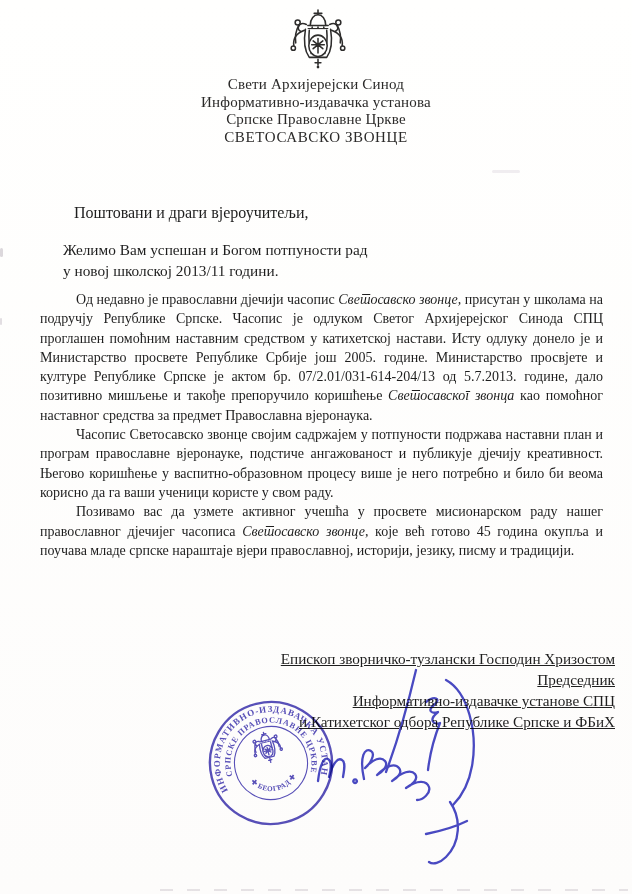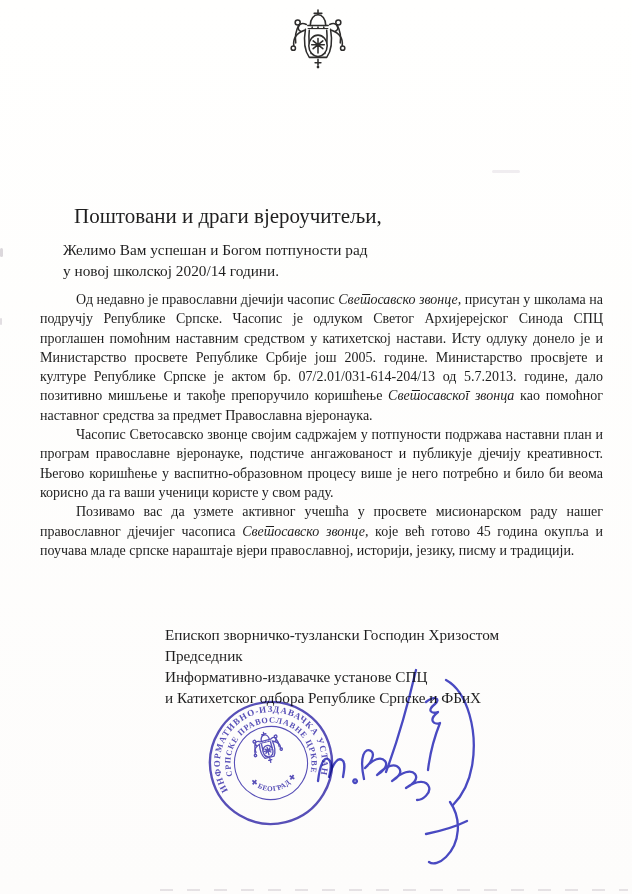--- a/index.html
+++ b/index.html
@@ -6,27 +6,27 @@
   html,body{margin:0;padding:0;background:#ffffff;}
   .page{
     position:relative;width:632px;height:894px;overflow:hidden;
     background:linear-gradient(180deg,#fffffe 0%,#fdfcfb 100%);
     font-family:"Liberation Serif", serif;color:#1e1e1e;
   }
   .crest{position:absolute;left:279px;top:9px;color:#2e2d2c;}
   .org{position:absolute;left:0;top:76px;width:632px;text-align:center;
        font-size:15px;line-height:17.6px;color:#2b2a29;letter-spacing:.2px;}
   .org .caps{letter-spacing:.6px;}
-  .salutation{position:absolute;left:74px;top:204px;font-size:21px;}
+  .salutation{position:absolute;left:74px;top:204px;font-size:16px;}
   .intro{position:absolute;left:63px;top:239px;font-size:15.3px;line-height:21px;}
   .body-text{position:absolute;left:40px;top:290px;width:563px;
        font-size:14px;line-height:19.3px;text-align:justify;}
   .body-text p{margin:0;text-indent:36px;}
-  .sigblock{position:absolute;left:91px;top:624px;width:450px;text-align:left;
-       font-size:15.2px;line-height:21px;}
+  .sigblock{position:absolute;left:91px;top:648px;width:450px;text-align:right;
+       font-size:15.2px;line-height:21px;text-decoration:underline;}
   .sigblock{left:165px;}
   .stamp{position:absolute;left:206px;top:698px;color:#4a41b4;
        mix-blend-mode:multiply;opacity:.92;transform:rotate(-14deg);transform-origin:50% 50%;}
   .stamp text{font-family:"Liberation Serif",serif;fill:currentColor;font-weight:bold;}
   .handsig{position:absolute;left:298px;top:660px;mix-blend-mode:multiply;opacity:.93;}
   .handsig path{fill:none;stroke:#3b3cc0;stroke-width:2.3;stroke-linecap:round;stroke-linejoin:round;}
   .artifact-bottom{position:absolute;left:160px;right:4px;bottom:3px;height:2px;opacity:.45;
        background:repeating-linear-gradient(90deg,#c9c2c9 0 13px,transparent 13px 27px);}
   .artifact-left1{position:absolute;left:0;top:248px;width:3px;height:9px;background:#dcd8dc;border-radius:2px;}
   .artifact-left2{position:absolute;left:0;top:318px;width:2px;height:7px;background:#e2dee2;border-radius:2px;}
@@ -65,26 +65,32 @@
     </g>
   </defs>
 </svg>
 
 <div class="page">
 
   <svg class="crest" width="78" height="60" viewBox="0 0 80 62">
     <use href="#crestArt" stroke-width="1.6"></use>
   </svg>
 
+  <div class="org">
+    <div>Свети Архијерејски Синод</div>
+    <div>Информативно-издавачка установа</div>
+    <div>Српске Православне Цркве</div>
+    <div class="caps">СВЕТОСАВСКО ЗВОНЦЕ</div>
+  </div>
 
   <div class="salutation">Поштовани и драги вјероучитељи,</div>
 
   <div class="intro">
     <div>Желимо Вам успешан и Богом потпуности рад</div>
-    <div>у новој школској 2020/14 години.</div>
+    <div>у новој школској 2013/11 години.</div>
   </div>
 
   <div class="body-text">
     <p><span>Од недавно је православни дјечији часопис </span><i>Светосавско звонце,</i><span> присутан у школама на подручју Републике Српске. Часопис је одлуком Светог Архијерејског Синода СПЦ проглашен помоћним наставним средством у катихетској настави. Исту одлуку донело је и Министарство просвете Републике Србије још 2005. године. Министарство просвјете и културе Републике Српске је актом бр. 07/2.01/031-614-204/13 од 5.7.2013. године, дало позитивно мишљење и такође препоручило коришћење </span><i>Светосавског звонца</i><span> као помоћног наставног средства за предмет Православна вјеронаука.</span></p>
     <p><span>Часопис Светосавско звонце својим садржајем у потпуности подржава наставни план и програм православне вјеронауке, подстиче ангажованост и публикује дјечију креативност. Његово коришћење у васпитно-образовном процесу више је него потребно и било би веома корисно да га ваши ученици користе у свом раду.</span></p>
     <p><span>Позивамо вас да узмете активног учешћа у просвете мисионарском раду нашег православног дјечијег часописа </span><i>Светосавско звонце</i><span>, које већ готово 45 година окупља и поучава младе српске нараштаје вјери православној, историји, језику, писму и традицији.</span></p>
   </div>
 
   <div class="sigblock">
     <div>Епископ зворничко-тузлански Господин Хризостом</div>

